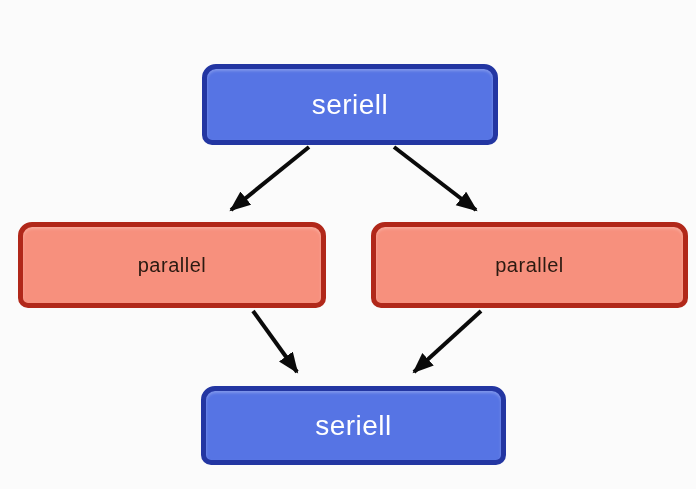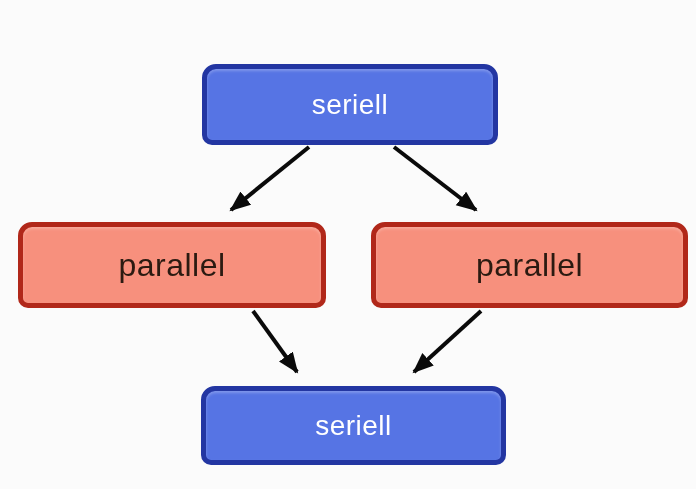--- a/index.html
+++ b/index.html
@@ -40,21 +40,21 @@
     border: 5px solid #b1281a;
     box-shadow: inset 0 2px 3px rgba(255,255,255,0.25);
   }
   .node-blue .node-label {
     color: #ffffff;
     font-size: 28px;
     letter-spacing: 0.5px;
   }
   .node-red .node-label {
     color: #2b1a11;
-    font-size: 32px;
+    font-size: 20px;
     letter-spacing: 0.5px;
   }
   .node-seriell-top    { left: 202px; top: 64px;  width: 296px; height: 81px; }
   .node-parallel-left  { left: 18px;  top: 222px; width: 308px; height: 86px; }
   .node-parallel-right { left: 371px; top: 222px; width: 317px; height: 86px; }
   .node-seriell-bottom { left: 201px; top: 386px; width: 305px; height: 79px; }
 </style>
 </head>
 <body>
 

